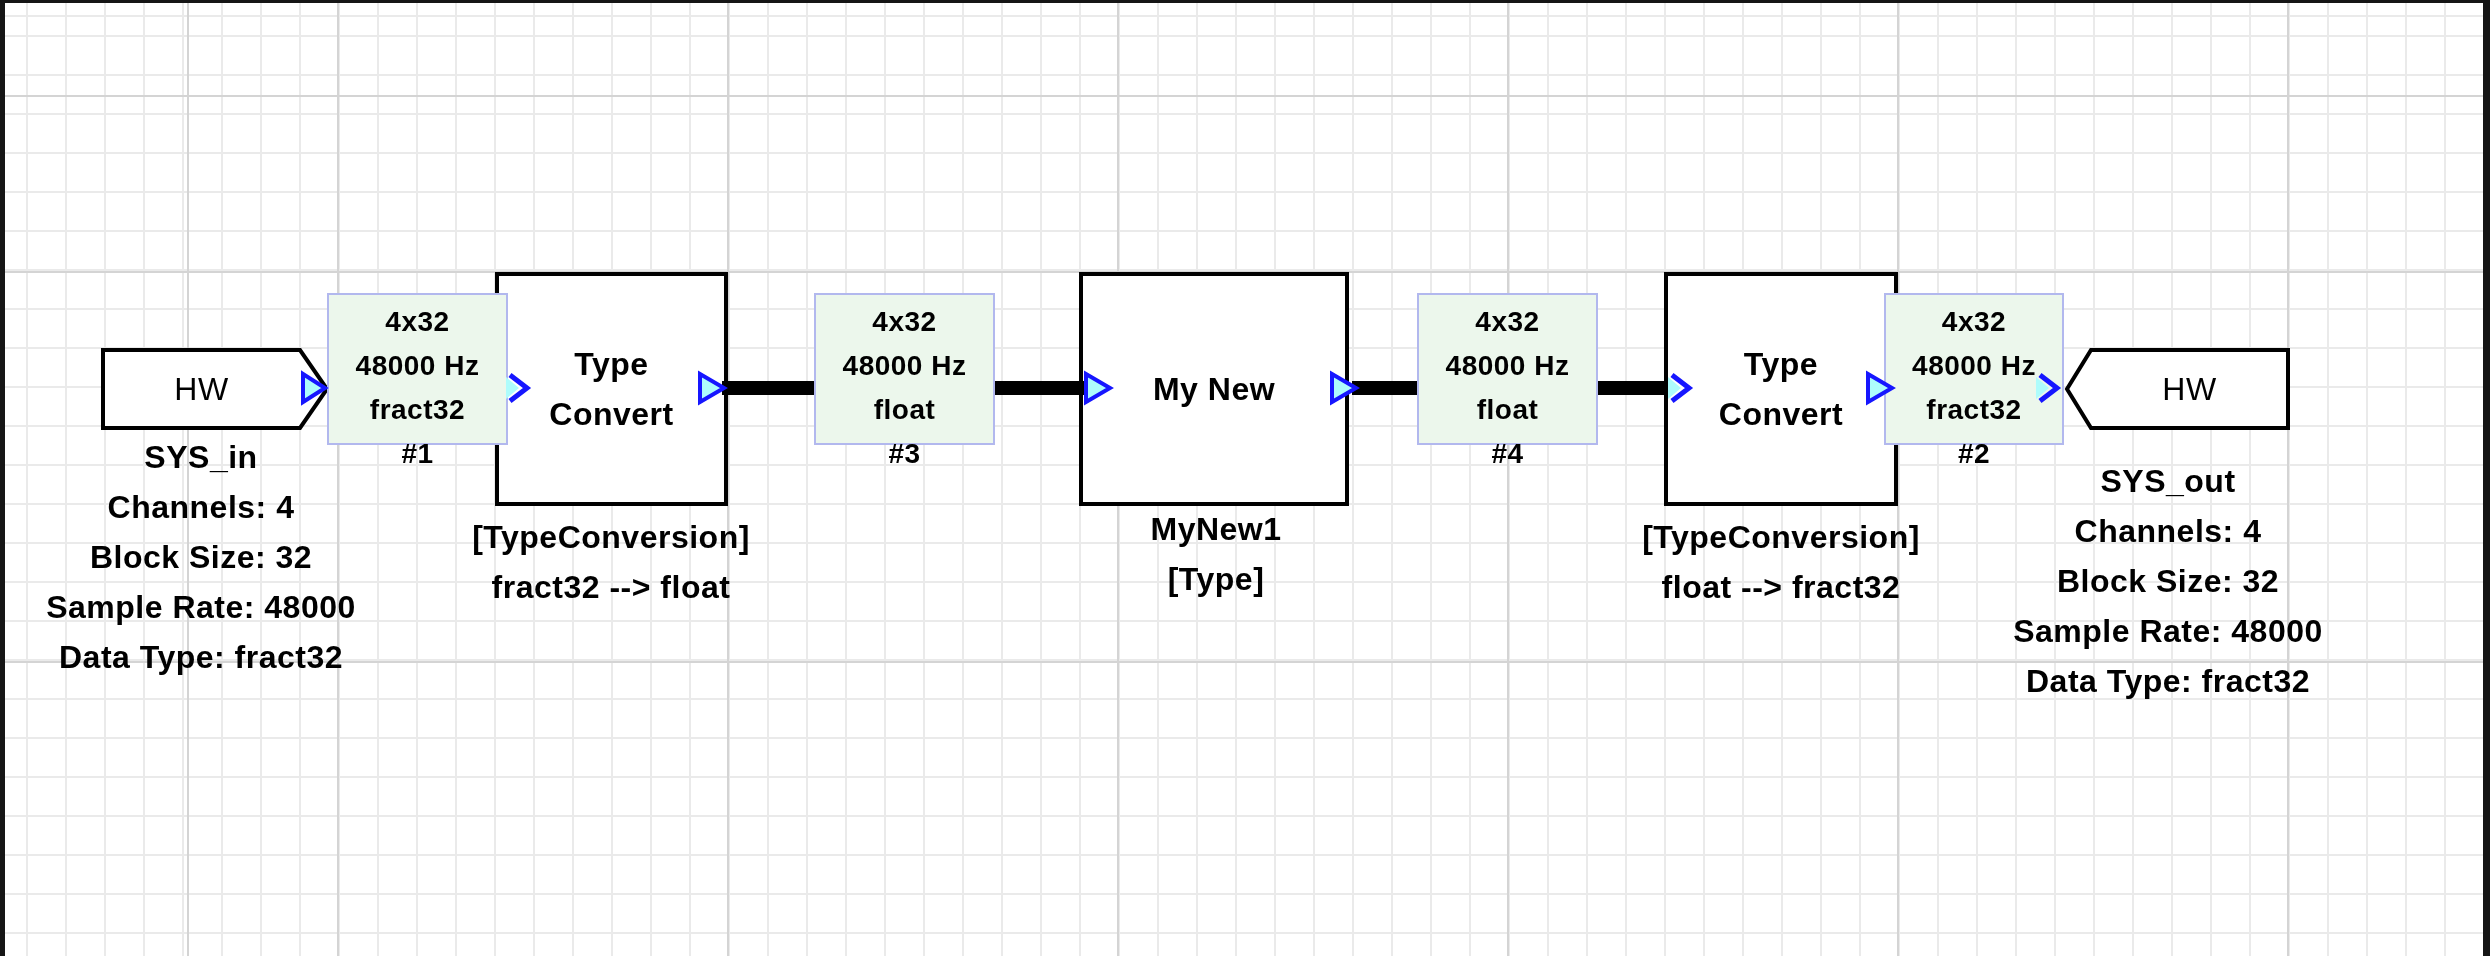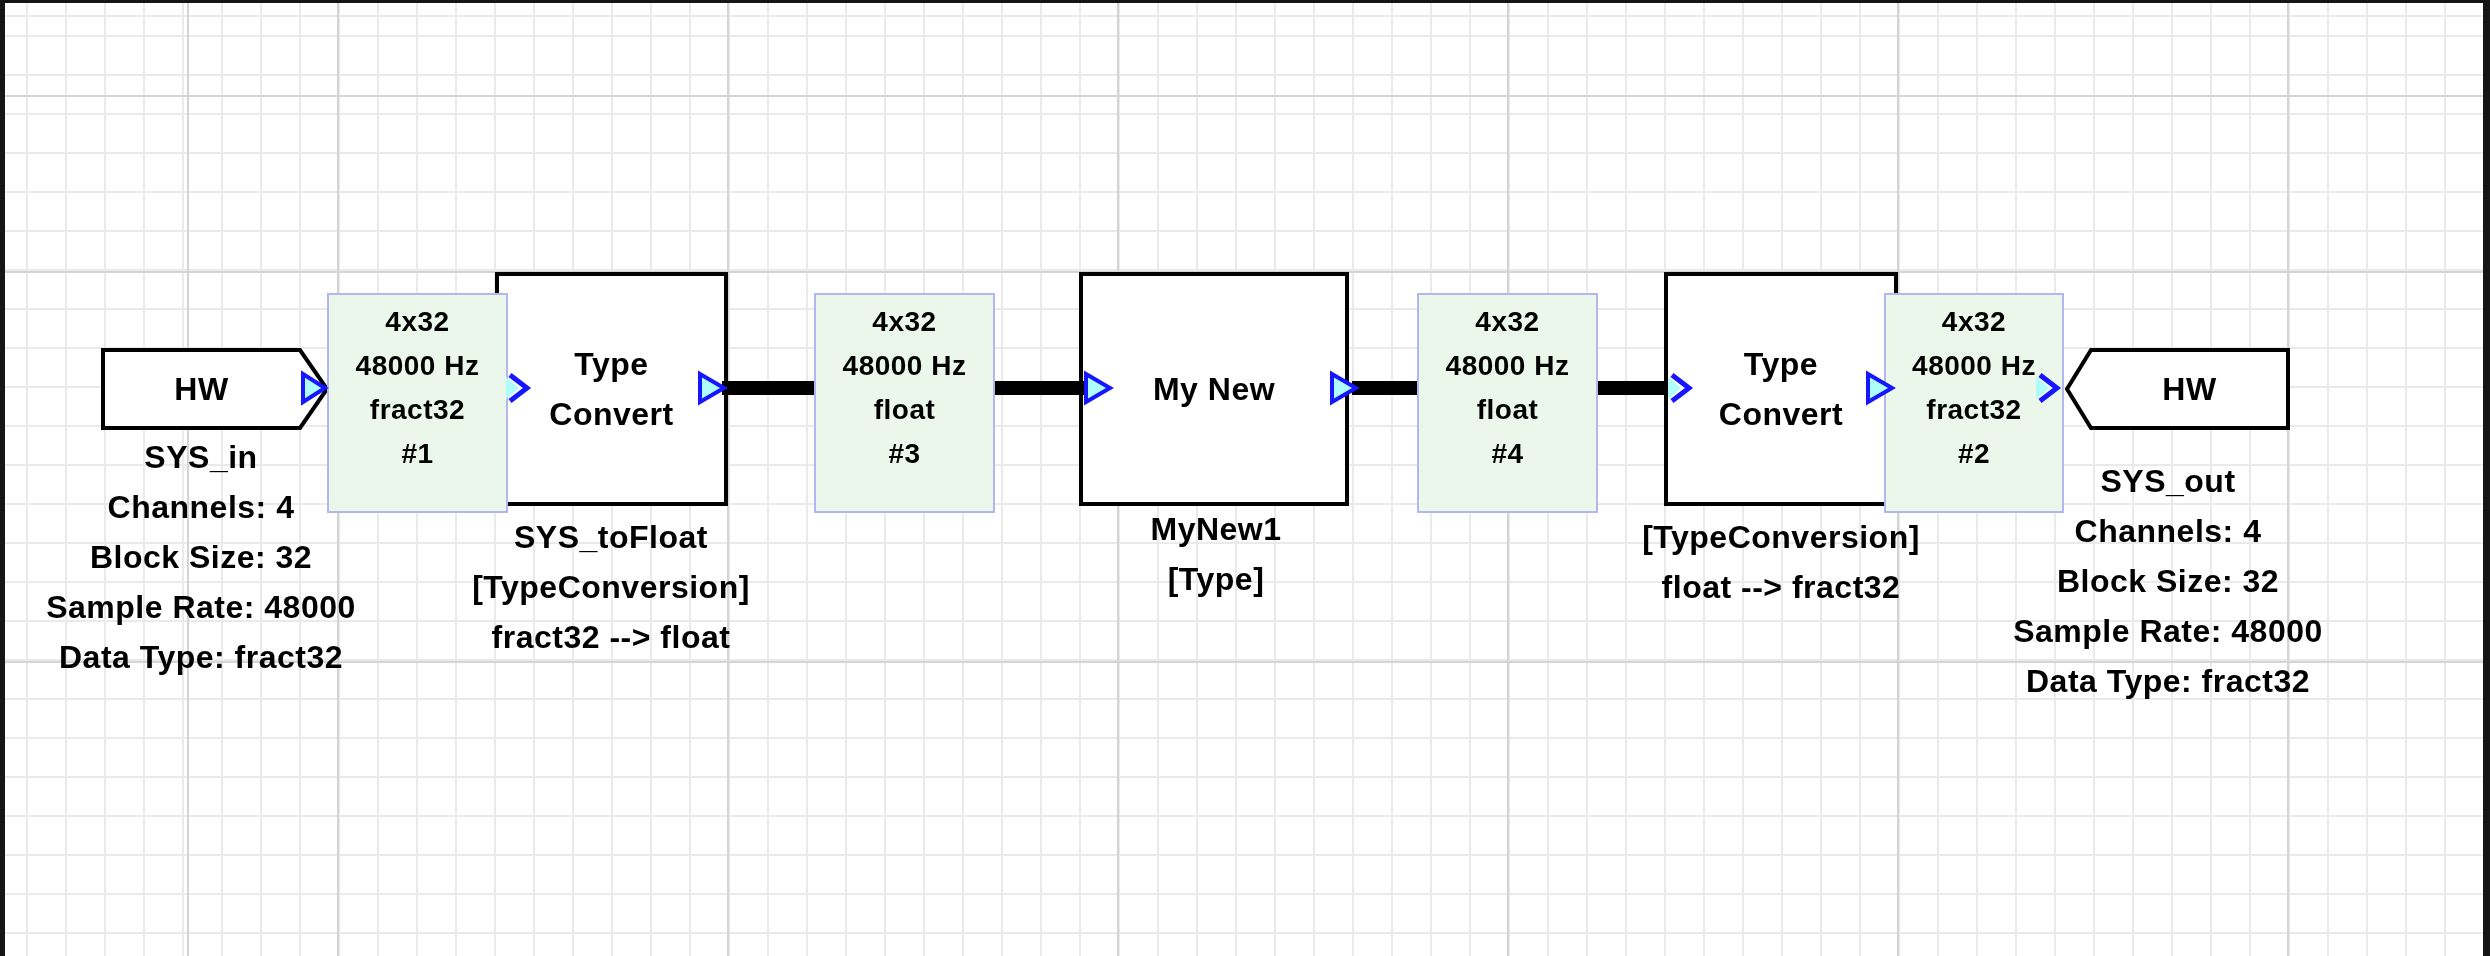--- a/index.html
+++ b/index.html
@@ -35,33 +35,33 @@
   #block-mynew{left:1079px;width:270px;}
   #block-tc2{left:1664px;width:234px;}
   .block-title{
     font-size:32px;font-weight:700;line-height:50px;letter-spacing:.5px;
     text-align:center;white-space:pre-line;
   }
 
   .hw-title{
     position:absolute;top:350px;width:197px;height:78px;
     display:flex;align-items:center;justify-content:center;
-    font-size:32px;font-weight:700;letter-spacing:.5px;z-index:3;
+    font-size:32px;font-weight:400;letter-spacing:.5px;z-index:3;
   }
   #hwin-title{left:103px;}
   #hwout-title{left:2091px;}
 
   .wire{position:absolute;top:381px;height:14px;background:#000;z-index:3;}
   #wire-a{left:722px;width:96px;}
   #wire-b{left:992px;width:98px;}
   #wire-c{left:1352px;width:68px;}
   #wire-d{left:1596px;width:70px;}
 
   .wirebox{
-    position:absolute;top:293px;width:181px;height:220px;
+    position:absolute;top:293px;width:181px;height:152px;
     background:#ecf7ec;border:2px solid #b2b8ee;box-sizing:border-box;
     text-align:center;padding-top:5px;z-index:4;
   }
   #wb1{left:327px;}
   #wb3{left:814px;}
   #wb4{left:1417px;}
   #wb2{left:1884px;width:180px;}
   .wirebox .line{font-size:28px;font-weight:700;line-height:44px;letter-spacing:.5px;}
 
   .label-stack{
@@ -151,21 +151,20 @@
 
   <div class="label-stack" id="lbl-sysin">
     <div>SYS_in</div>
     <div>Channels: 4</div>
     <div>Block Size: 32</div>
     <div>Sample Rate: 48000</div>
     <div>Data Type: fract32</div>
   </div>
 
   <div class="label-stack" id="lbl-tc1">
-    <div>SYS_toFloat</div>
     <div>[TypeConversion]</div>
     <div>fract32 --&gt; float</div>
   </div>
 
   <div class="label-stack" id="lbl-mynew">
     <div>MyNew1</div>
     <div>[Type]</div>
   </div>
 
   <div class="label-stack" id="lbl-tc2">

